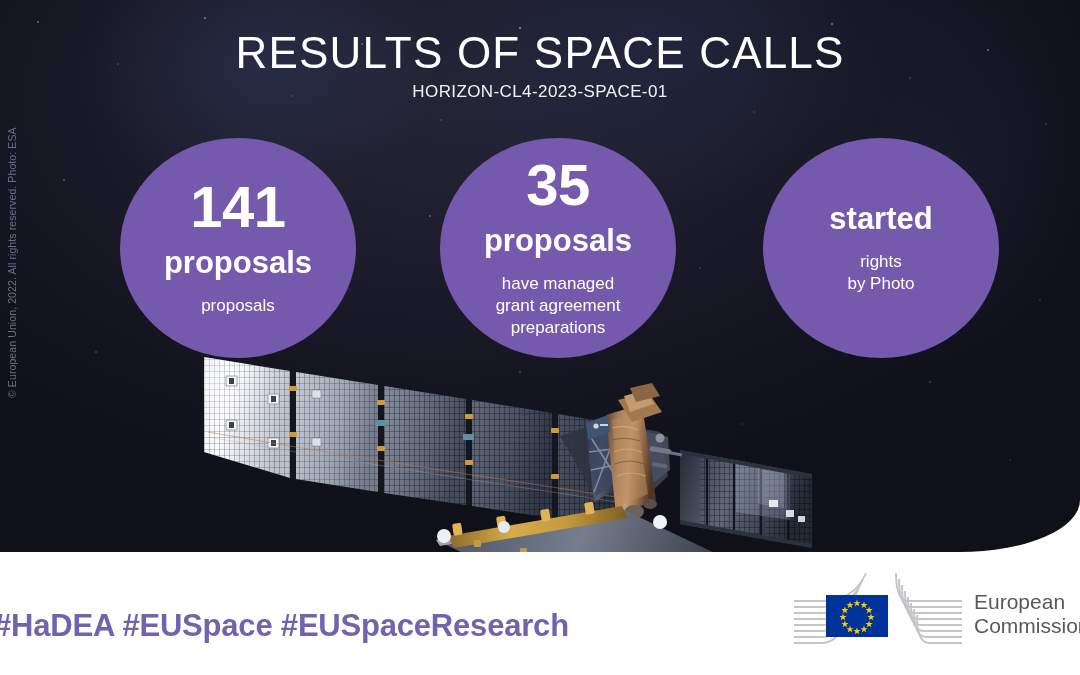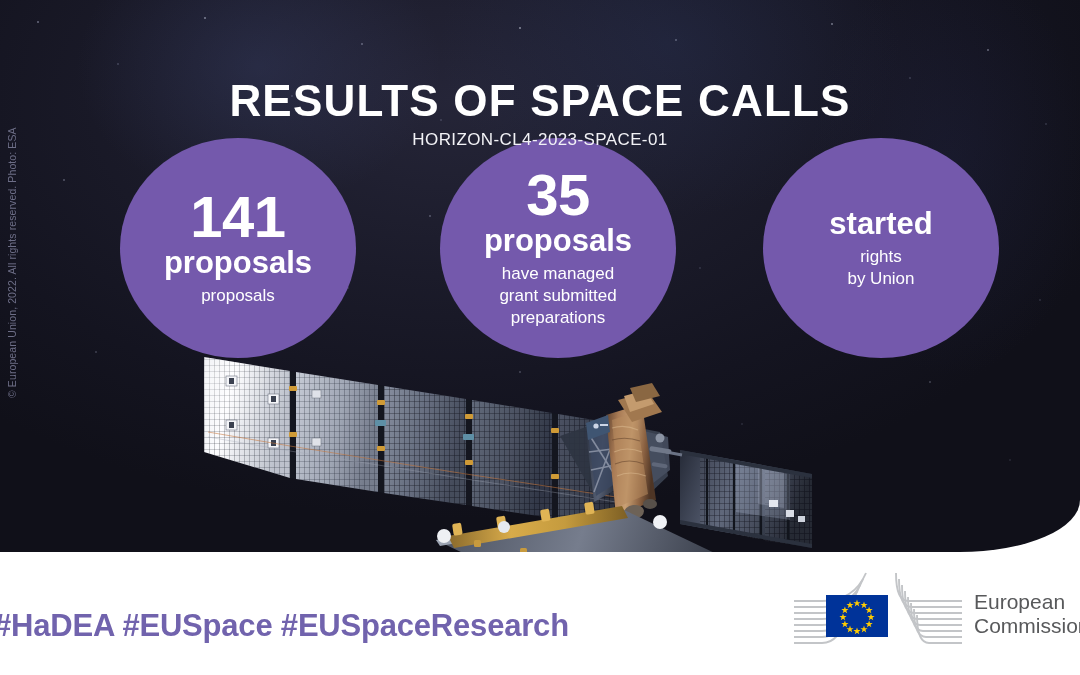--- a/index.html
+++ b/index.html
@@ -103,25 +103,24 @@
     position: absolute;
     left: 0;
     top: 30px;
     width: 1080px;
     text-align: center;
     z-index: 6;
   }
   .headline {
     color: #ffffff;
     font-size: 44px;
-    font-weight: bold;
+    font-weight: normal;
     letter-spacing: 1.2px;
     line-height: 1.05;
     font-family: "Liberation Sans", sans-serif;
-    margin-top: 48px;
   }
   .subheadline {
     margin-top: 6px;
     color: #f2f2f6;
     font-size: 17px;
     font-weight: normal;
     letter-spacing: 0.4px;
     font-family: "Liberation Sans", sans-serif;
   }
 
@@ -133,20 +132,21 @@
     border-radius: 50%;
     background: #7459ac;
     display: flex;
     flex-direction: column;
     align-items: center;
     justify-content: center;
     text-align: center;
     color: #ffffff;
     z-index: 5;
     padding: 0 12px;
+    gap: 10px;
   }
   #circle-1 { left: 120px; top: 138px; }
   #circle-2 { left: 440px; top: 138px; }
   #circle-3 { left: 763px; top: 138px; }
 
   .stat-number {
     font-size: 58px;
     font-weight: bold;
     line-height: 0.96;
     letter-spacing: -0.5px;
@@ -500,30 +500,30 @@
     </div>
   </div>
 
   <div class="circle" id="circle-2">
     <div class="stat-number">
       <span>35</span>
     </div>
     <div class="stat-label">proposals</div>
     <div class="stat-sub">
       <div>have managed</div>
-      <div>grant submitted</div>
+      <div>grant agreement</div>
       <div>preparations</div>
     </div>
   </div>
 
   <div class="circle" id="circle-3">
     <div class="stat-label">started</div>
     <div class="stat-sub">
       <div>rights</div>
-      <div>by Union</div>
+      <div>by Photo</div>
     </div>
   </div>
 
   <div class="footer-tagline">#HaDEA #EUSpace #EUSpaceResearch</div>
 
   <div class="ec-logo">
     <svg class="ec-wave" width="172" height="90" viewBox="0 0 172 90" xmlns="http://www.w3.org/2000/svg">
 
       <g stroke="#c3c5c8" stroke-width="1.9" fill="none">
         <path d="M2,32 L30,32 Q62,32 74,4"></path>

